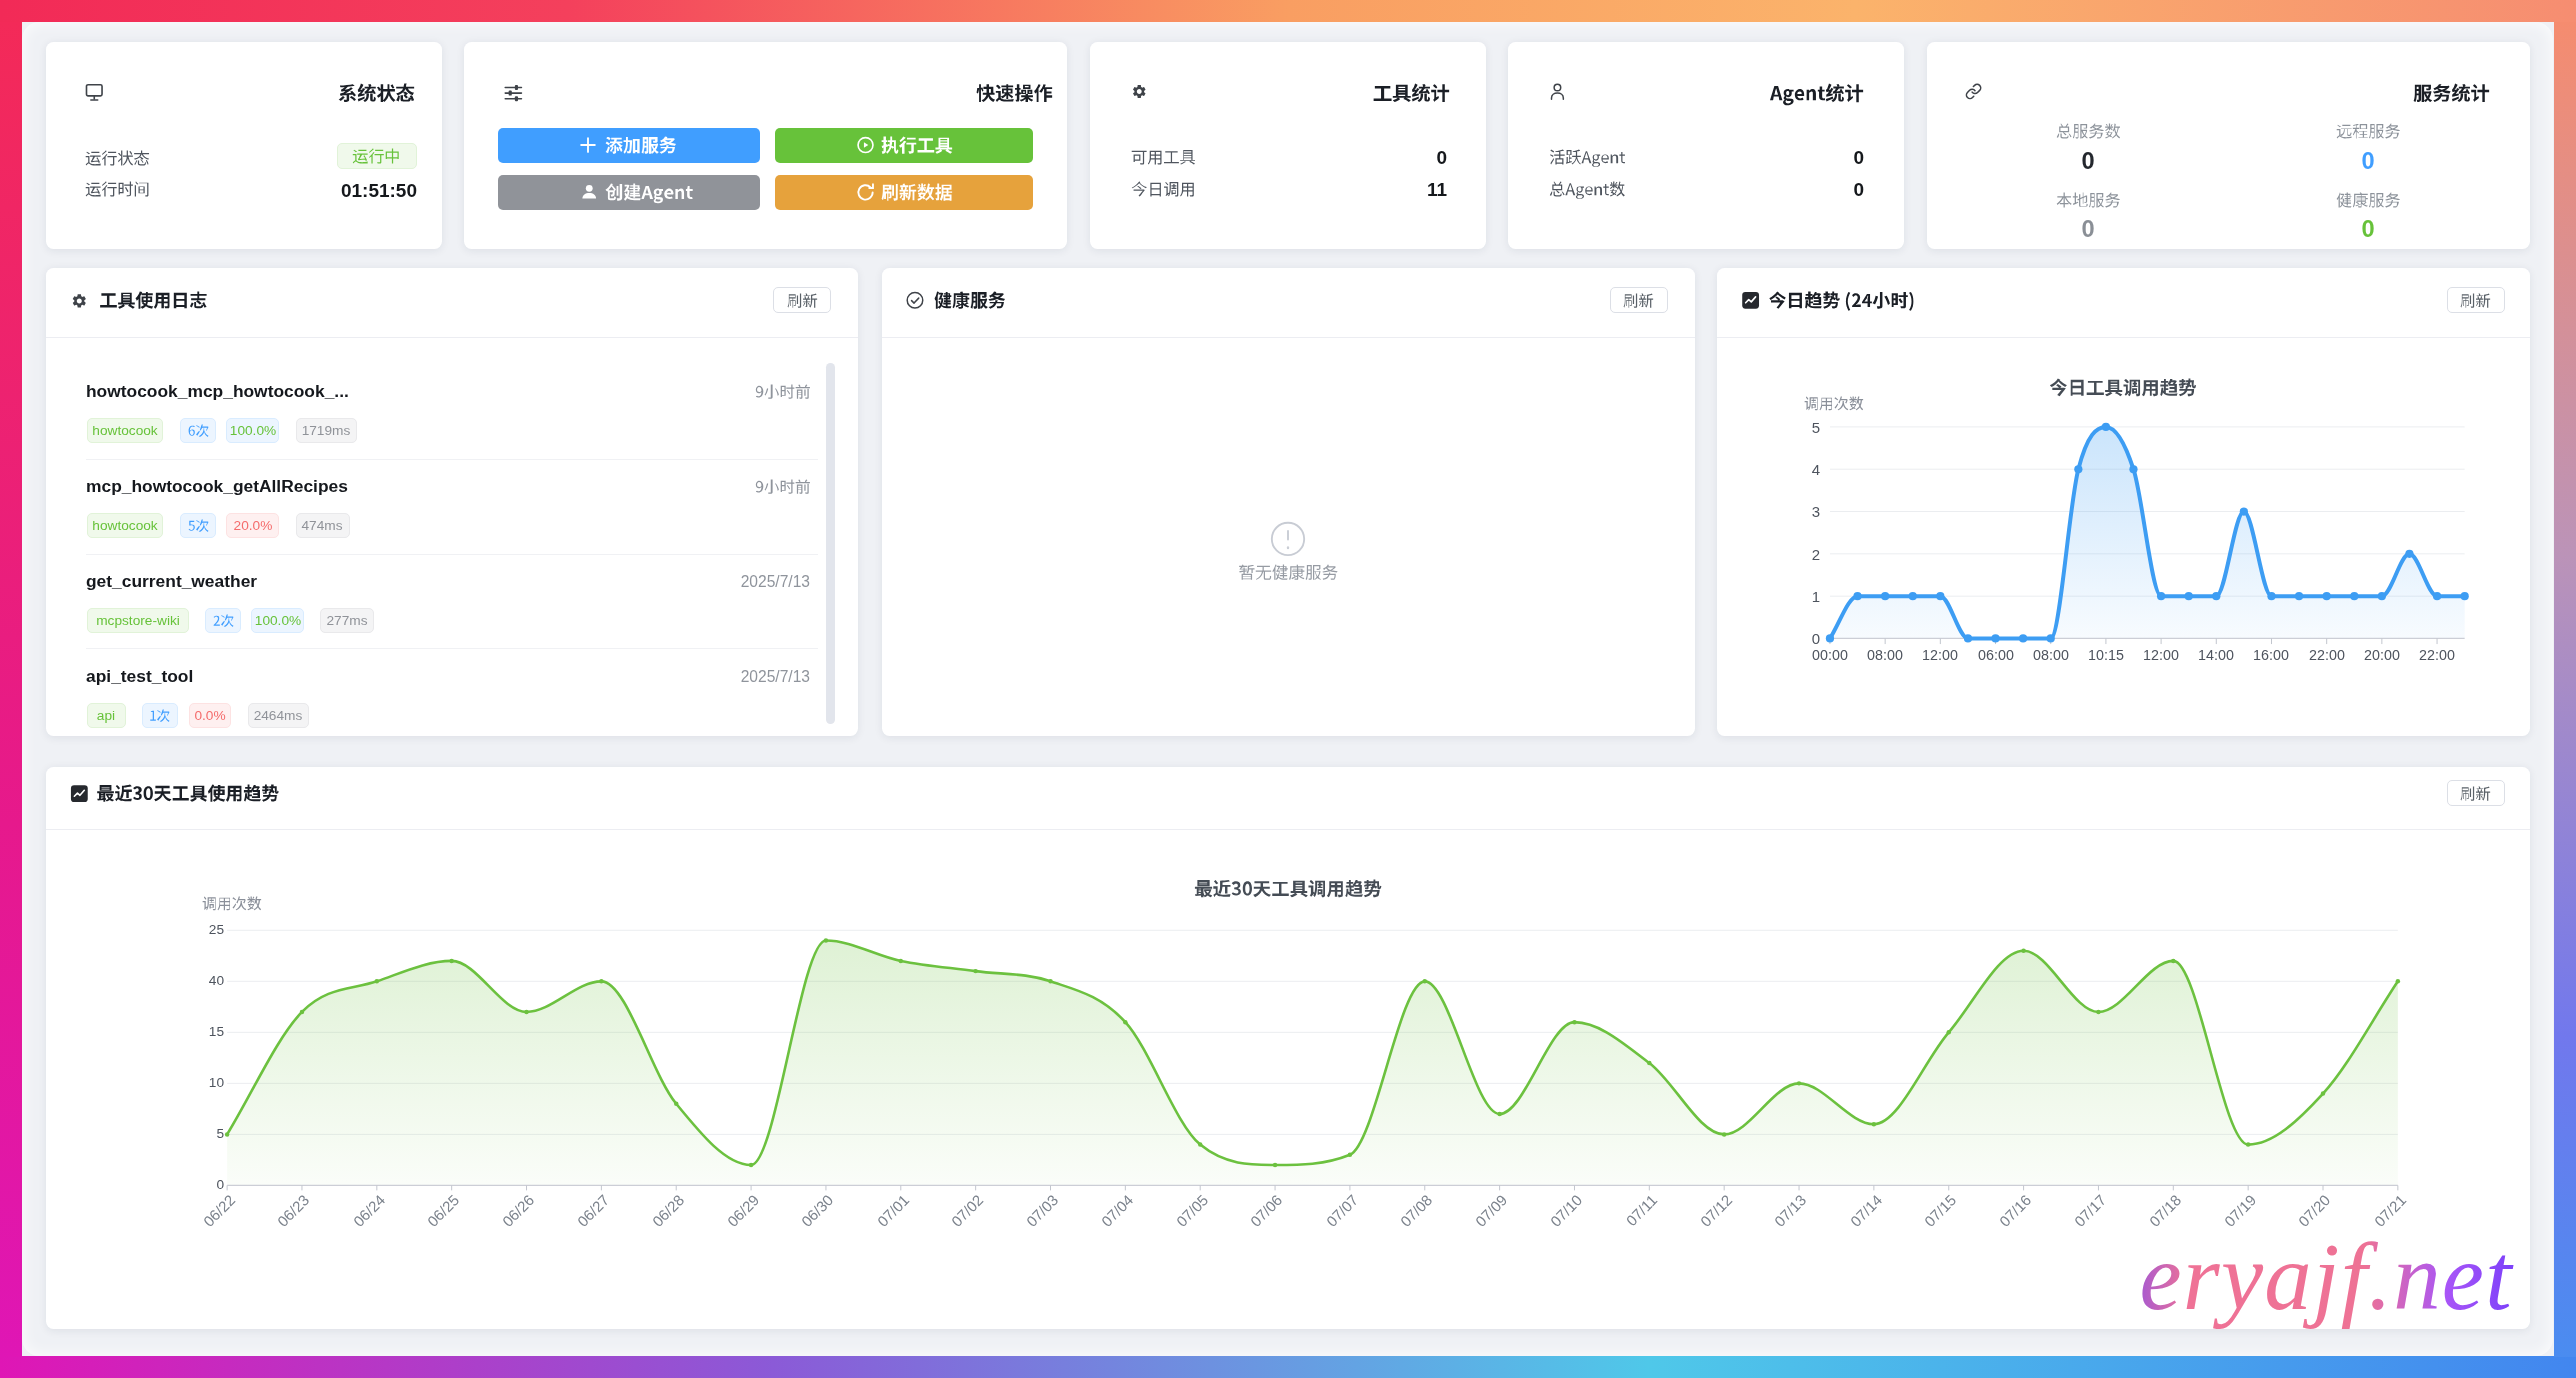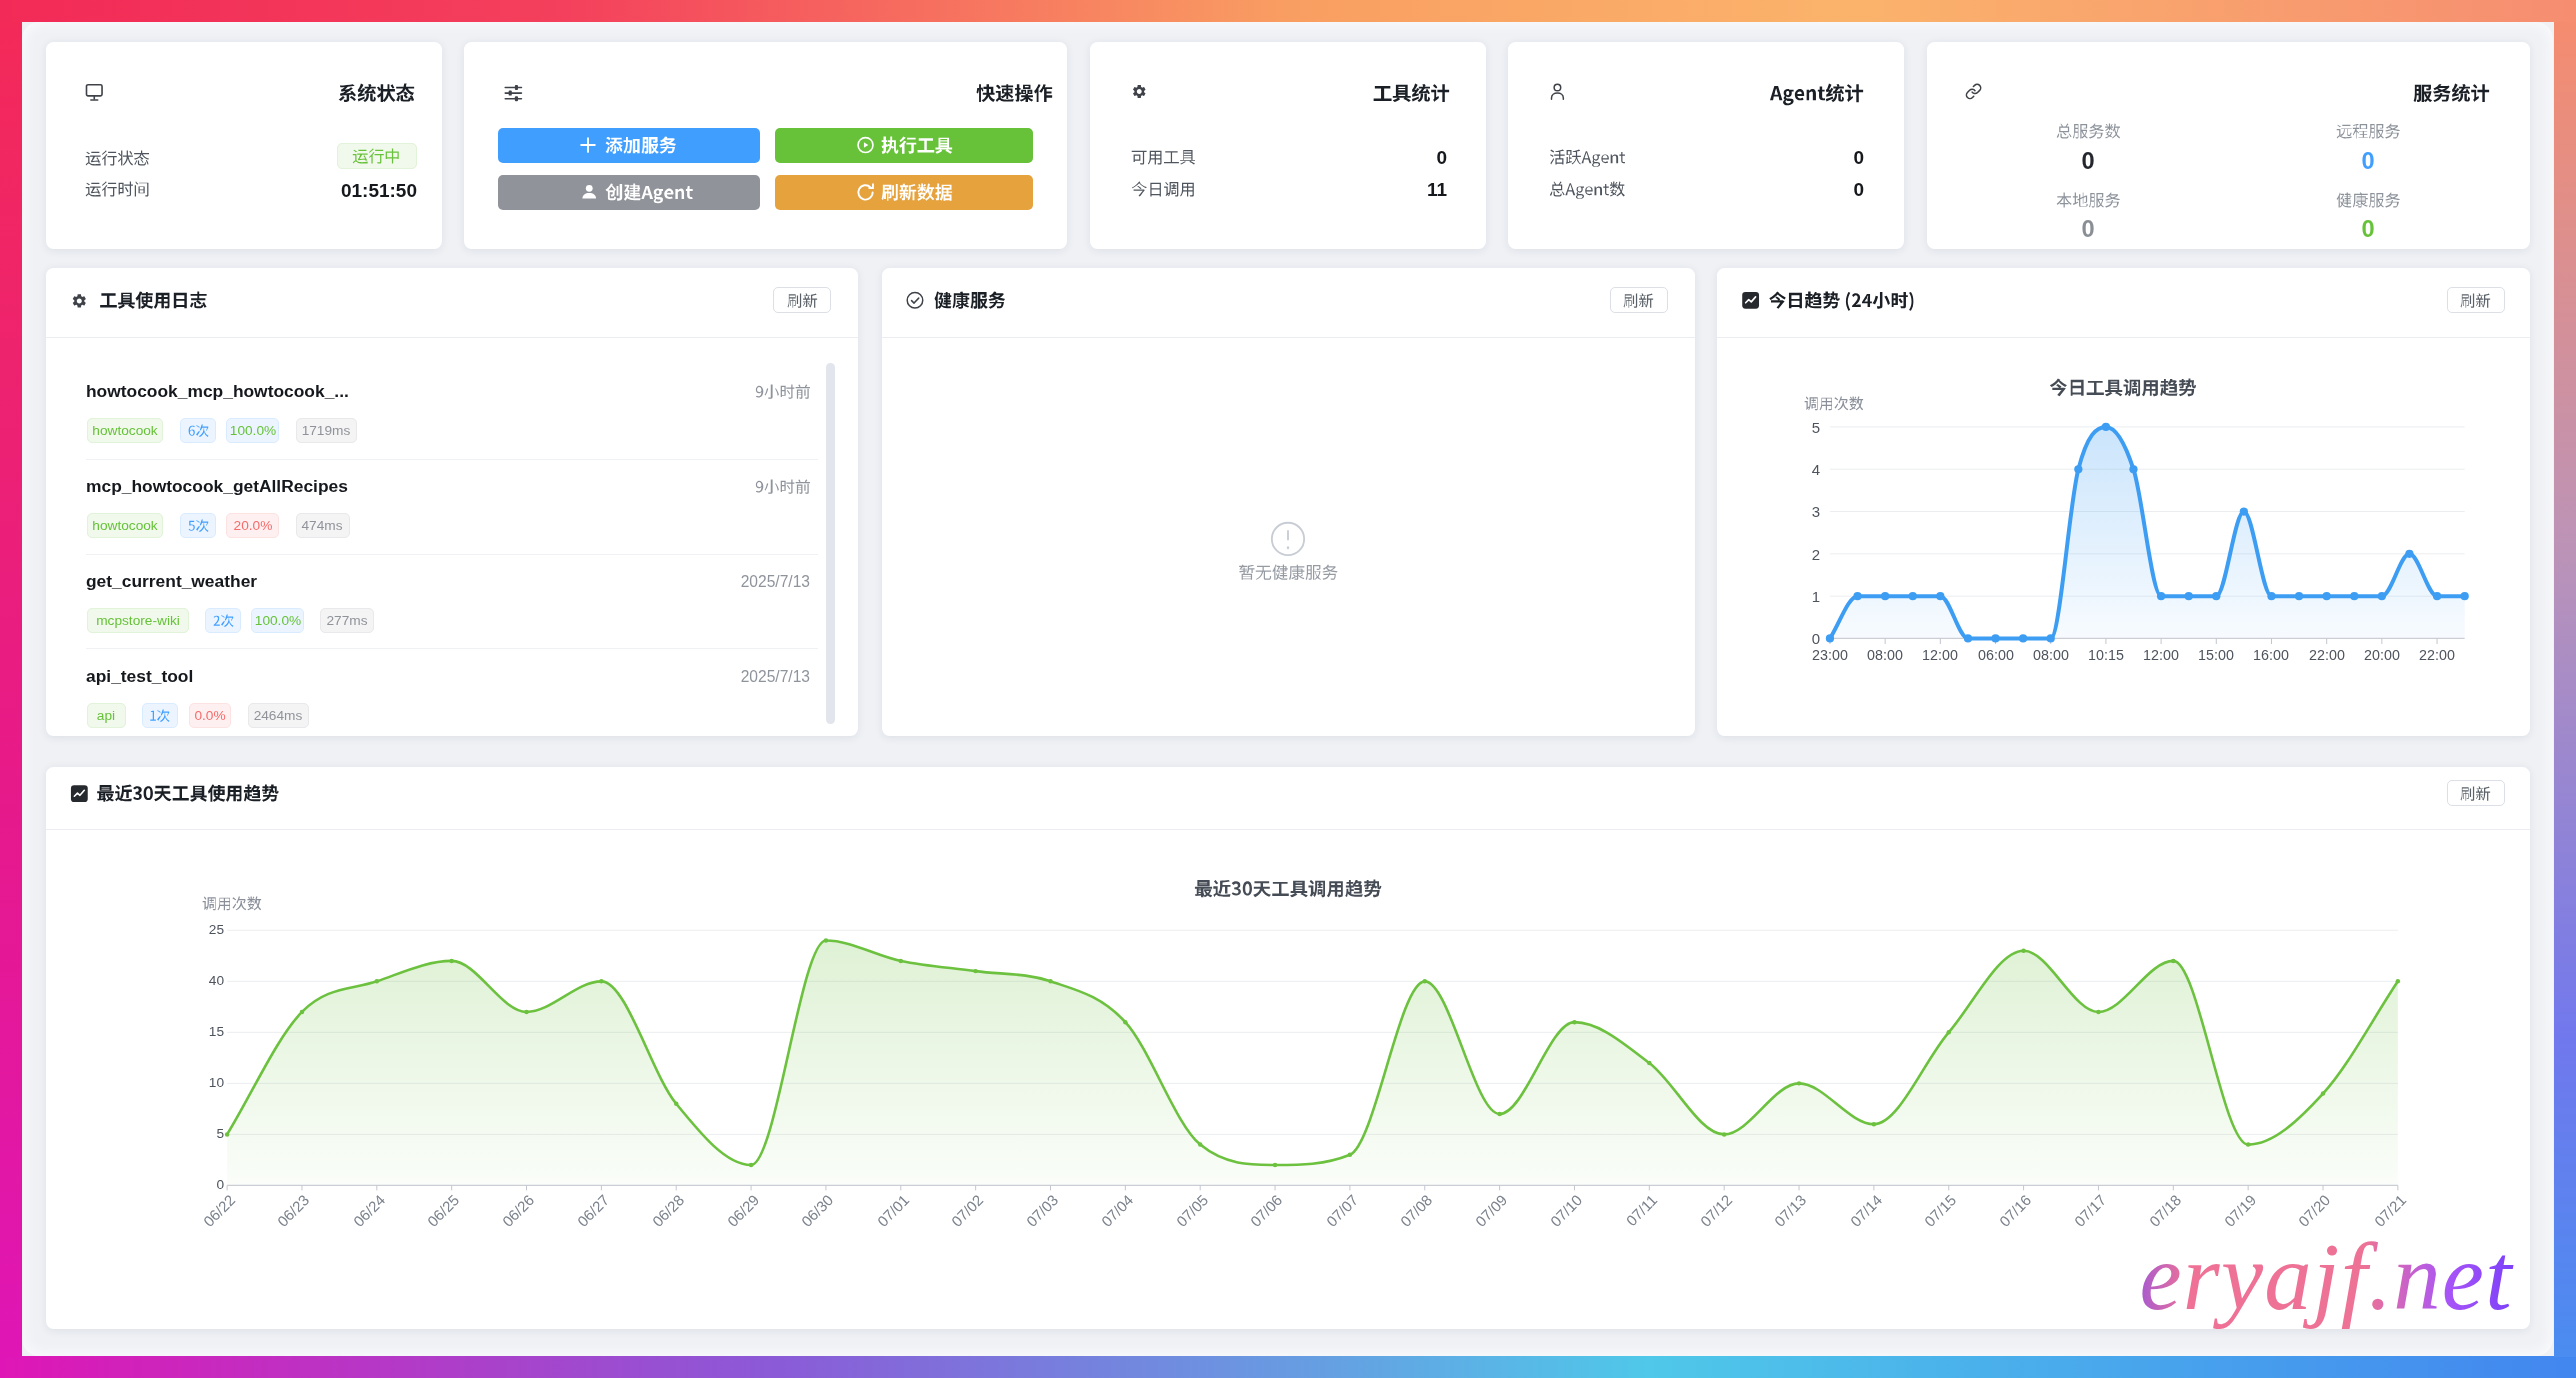--- a/index.html
+++ b/index.html
@@ -175,28 +175,28 @@
   </svg>
 <svg style="position:absolute;left:1804px;top:394px;overflow:visible" width="61" height="22" viewBox="0 0 98 35">
     <path transform="translate(0,24)" fill="#8a8f99" d="M3 -19C4 -17 5 -16 6 -15L7 -16C7 -17 5 -19 4 -20ZM1 -13V-11H4V-3C4 -1 4 -0 3 0C3 0 4 1 4 1C5 1 5 0 8 -2C8 -1 7 0 7 1C7 1 8 2 8 2C10 -1 11 -6 11 -10V-17H21V-0C21 0 20 0 20 0C20 0 19 0 17 0C18 1 18 1 18 2C20 2 21 2 21 2C22 1 22 1 22 -0V-19H9V-10C9 -8 9 -5 8 -3C8 -3 8 -4 8 -4L6 -3V-13ZM15 -17V-15H12V-13H15V-11H12V-10H20V-11H16V-13H19V-15H16V-17ZM12 -8V-1H14V-2H19V-8ZM14 -6H17V-3H14Z M28 -18V-10C28 -6 27 -2 25 1C25 1 26 2 26 2C28 0 29 -3 29 -5H35V2H37V-5H44V-1C44 -0 43 0 43 0C42 0 41 0 39 0C39 1 40 1 40 2C42 2 43 2 44 1C45 1 45 1 45 -1V-18ZM29 -17H35V-13H29ZM44 -17V-13H37V-17ZM29 -11H35V-7H29C29 -8 29 -9 29 -10ZM44 -11V-7H37V-11Z M49 -17C51 -16 53 -15 54 -14L55 -15C54 -16 52 -18 50 -19ZM49 -2 51 -1C52 -3 54 -5 55 -8L54 -9C52 -6 50 -4 49 -2ZM59 -20C58 -16 57 -13 55 -10C55 -10 56 -10 57 -9C58 -11 58 -12 59 -14H68C68 -13 67 -11 66 -10C67 -9 67 -9 68 -9C69 -11 70 -13 70 -15L69 -16L69 -16H60C60 -17 61 -19 61 -20ZM62 -13V-12C62 -8 61 -3 54 1C54 1 55 2 55 2C60 -0 62 -3 63 -6C64 -3 66 0 70 2C70 1 71 1 71 0C67 -1 65 -5 64 -10C64 -10 64 -11 64 -12V-13Z M83 -20C82 -19 81 -17 81 -17L82 -16C83 -17 83 -18 84 -19ZM74 -19C75 -18 75 -17 76 -16L77 -16C77 -17 76 -19 75 -20ZM82 -6C81 -5 81 -4 80 -3C79 -3 78 -4 77 -4C77 -5 78 -6 78 -6ZM75 -4C76 -3 77 -3 78 -2C77 -1 75 -0 73 0C73 1 74 1 74 2C76 1 78 0 80 -1C81 -1 81 -0 82 0L83 -1C82 -1 82 -2 81 -2C82 -4 83 -5 84 -7L83 -8L83 -8H79L79 -9L78 -9C77 -9 77 -8 77 -8H74V-6H76C76 -5 75 -4 75 -4ZM78 -20V-16H73V-14H78C76 -13 75 -11 73 -10C73 -10 74 -9 74 -9C75 -10 77 -11 78 -13V-10H80V-13C81 -12 82 -11 83 -10L84 -12C83 -12 81 -13 80 -14H85V-16H80V-20ZM87 -20C86 -16 85 -12 84 -9C84 -9 85 -8 85 -8C86 -9 86 -10 87 -11C87 -9 88 -7 89 -5C87 -2 85 -1 83 1C83 1 84 2 84 2C86 1 88 -1 90 -3C91 -1 92 1 94 2C94 1 95 1 95 0C93 -1 92 -3 91 -5C92 -7 93 -10 93 -14H95V-16H88C88 -17 89 -18 89 -20ZM91 -14C91 -11 90 -9 90 -7C89 -9 88 -11 88 -14Z"></path>
   </svg>
 <div style="position:absolute;right:756px;top:638px;transform:translateY(-50%) ;font-family:&quot;Liberation Sans&quot;, sans-serif;font-size:15px;font-weight:400;color:#4e545e;white-space:nowrap;letter-spacing:normal;line-height:1">0</div>
 <div style="position:absolute;right:756px;top:596px;transform:translateY(-50%) ;font-family:&quot;Liberation Sans&quot;, sans-serif;font-size:15px;font-weight:400;color:#4e545e;white-space:nowrap;letter-spacing:normal;line-height:1">1</div>
 <div style="position:absolute;right:756px;top:554px;transform:translateY(-50%) ;font-family:&quot;Liberation Sans&quot;, sans-serif;font-size:15px;font-weight:400;color:#4e545e;white-space:nowrap;letter-spacing:normal;line-height:1">2</div>
 <div style="position:absolute;right:756px;top:511px;transform:translateY(-50%) ;font-family:&quot;Liberation Sans&quot;, sans-serif;font-size:15px;font-weight:400;color:#4e545e;white-space:nowrap;letter-spacing:normal;line-height:1">3</div>
 <div style="position:absolute;right:756px;top:469px;transform:translateY(-50%) ;font-family:&quot;Liberation Sans&quot;, sans-serif;font-size:15px;font-weight:400;color:#4e545e;white-space:nowrap;letter-spacing:normal;line-height:1">4</div>
 <div style="position:absolute;right:756px;top:427px;transform:translateY(-50%) ;font-family:&quot;Liberation Sans&quot;, sans-serif;font-size:15px;font-weight:400;color:#4e545e;white-space:nowrap;letter-spacing:normal;line-height:1">5</div>
-<div style="position:absolute;left:1830px;transform:translateX(-50%);top:655px;transform:translateY(-50%) translateX(-50%);font-family:&quot;Liberation Sans&quot;, sans-serif;font-size:14.3px;font-weight:400;color:#4e545e;white-space:nowrap;letter-spacing:normal;line-height:1">23:00</div>
+<div style="position:absolute;left:1830px;transform:translateX(-50%);top:655px;transform:translateY(-50%) translateX(-50%);font-family:&quot;Liberation Sans&quot;, sans-serif;font-size:14.3px;font-weight:400;color:#4e545e;white-space:nowrap;letter-spacing:normal;line-height:1">00:00</div>
 <div style="position:absolute;left:1885px;transform:translateX(-50%);top:655px;transform:translateY(-50%) translateX(-50%);font-family:&quot;Liberation Sans&quot;, sans-serif;font-size:14.3px;font-weight:400;color:#4e545e;white-space:nowrap;letter-spacing:normal;line-height:1">08:00</div>
 <div style="position:absolute;left:1940px;transform:translateX(-50%);top:655px;transform:translateY(-50%) translateX(-50%);font-family:&quot;Liberation Sans&quot;, sans-serif;font-size:14.3px;font-weight:400;color:#4e545e;white-space:nowrap;letter-spacing:normal;line-height:1">12:00</div>
 <div style="position:absolute;left:1996px;transform:translateX(-50%);top:655px;transform:translateY(-50%) translateX(-50%);font-family:&quot;Liberation Sans&quot;, sans-serif;font-size:14.3px;font-weight:400;color:#4e545e;white-space:nowrap;letter-spacing:normal;line-height:1">06:00</div>
 <div style="position:absolute;left:2051px;transform:translateX(-50%);top:655px;transform:translateY(-50%) translateX(-50%);font-family:&quot;Liberation Sans&quot;, sans-serif;font-size:14.3px;font-weight:400;color:#4e545e;white-space:nowrap;letter-spacing:normal;line-height:1">08:00</div>
 <div style="position:absolute;left:2106px;transform:translateX(-50%);top:655px;transform:translateY(-50%) translateX(-50%);font-family:&quot;Liberation Sans&quot;, sans-serif;font-size:14.3px;font-weight:400;color:#4e545e;white-space:nowrap;letter-spacing:normal;line-height:1">10:15</div>
 <div style="position:absolute;left:2161px;transform:translateX(-50%);top:655px;transform:translateY(-50%) translateX(-50%);font-family:&quot;Liberation Sans&quot;, sans-serif;font-size:14.3px;font-weight:400;color:#4e545e;white-space:nowrap;letter-spacing:normal;line-height:1">12:00</div>
-<div style="position:absolute;left:2216px;transform:translateX(-50%);top:655px;transform:translateY(-50%) translateX(-50%);font-family:&quot;Liberation Sans&quot;, sans-serif;font-size:14.3px;font-weight:400;color:#4e545e;white-space:nowrap;letter-spacing:normal;line-height:1">15:00</div>
+<div style="position:absolute;left:2216px;transform:translateX(-50%);top:655px;transform:translateY(-50%) translateX(-50%);font-family:&quot;Liberation Sans&quot;, sans-serif;font-size:14.3px;font-weight:400;color:#4e545e;white-space:nowrap;letter-spacing:normal;line-height:1">14:00</div>
 <div style="position:absolute;left:2271px;transform:translateX(-50%);top:655px;transform:translateY(-50%) translateX(-50%);font-family:&quot;Liberation Sans&quot;, sans-serif;font-size:14.3px;font-weight:400;color:#4e545e;white-space:nowrap;letter-spacing:normal;line-height:1">16:00</div>
 <div style="position:absolute;left:2327px;transform:translateX(-50%);top:655px;transform:translateY(-50%) translateX(-50%);font-family:&quot;Liberation Sans&quot;, sans-serif;font-size:14.3px;font-weight:400;color:#4e545e;white-space:nowrap;letter-spacing:normal;line-height:1">22:00</div>
 <div style="position:absolute;left:2382px;transform:translateX(-50%);top:655px;transform:translateY(-50%) translateX(-50%);font-family:&quot;Liberation Sans&quot;, sans-serif;font-size:14.3px;font-weight:400;color:#4e545e;white-space:nowrap;letter-spacing:normal;line-height:1">20:00</div>
 <div style="position:absolute;left:2437px;transform:translateX(-50%);top:655px;transform:translateY(-50%) translateX(-50%);font-family:&quot;Liberation Sans&quot;, sans-serif;font-size:14.3px;font-weight:400;color:#4e545e;white-space:nowrap;letter-spacing:normal;line-height:1">22:00</div>
 <div style="position:absolute;left:46px;top:767px;width:2484px;height:562px;background:#fff;border-radius:7.5px;box-shadow:0 1.2px 8.7px rgba(30,40,60,.08);"></div>
 <svg style="position:absolute;left:96px;top:782px;overflow:visible" width="185" height="26" viewBox="0 0 297 42">
     <path transform="translate(0,29)" fill="#1b1f26" d="M8 -18H21V-17H8ZM8 -21H21V-20H8ZM5 -24V-15H24V-24ZM11 -11V-10H7V-11ZM1 -2 2 1 11 0V3H14V-0L15 -0L15 -3L14 -3V-11H28V-14H1V-11H4V-2ZM15 -10V-7H17L16 -7C17 -5 18 -3 19 -2C18 -1 16 -0 15 0C15 1 16 2 16 2C18 2 20 1 21 -0C23 1 24 2 26 2C27 2 28 0 28 -0C26 -1 25 -1 23 -2C25 -4 26 -6 27 -9L25 -10L25 -10ZM19 -7H23C23 -6 22 -5 21 -4C20 -5 19 -6 19 -7ZM11 -7V-6H7V-7ZM11 -4V-3L7 -2V-4Z M31 -22C32 -21 34 -19 35 -17L38 -19C37 -20 35 -23 33 -24ZM54 -25C51 -24 45 -23 41 -23V-17C41 -13 40 -8 38 -4C39 -4 40 -3 41 -2C43 -5 44 -10 44 -13H48V-3H52V-13H57V-17H44V-20C48 -20 53 -21 57 -22ZM37 -14H30V-11H34V-4C32 -3 31 -2 30 -1L32 2C33 1 34 -1 35 -1C36 -1 37 -0 38 1C40 2 43 2 46 2C49 2 54 2 56 2C56 1 57 -1 57 -2C54 -2 50 -1 47 -1C43 -1 41 -1 39 -3C38 -3 37 -3 37 -4Z M66 0C70 0 73 -2 73 -6C73 -9 72 -10 69 -11V-11C71 -12 73 -14 73 -16C73 -20 70 -22 66 -22C63 -22 61 -21 59 -19L62 -17C63 -18 64 -19 66 -19C67 -19 68 -18 68 -16C68 -14 67 -13 63 -13V-9C68 -9 69 -8 69 -6C69 -4 68 -3 66 -3C64 -3 62 -4 61 -5L59 -3C60 -1 63 0 66 0Z M84 0C88 0 91 -3 91 -11C91 -18 88 -22 84 -22C79 -22 76 -18 76 -11C76 -3 79 0 84 0ZM84 -3C82 -3 80 -5 80 -11C80 -17 82 -19 84 -19C86 -19 87 -17 87 -11C87 -5 86 -3 84 -3Z M94 -14V-10H104C103 -7 100 -3 93 -1C94 0 95 2 95 2C102 0 105 -4 107 -8C109 -3 113 1 118 2C119 1 120 -0 121 -1C115 -2 111 -6 109 -10H119V-14H108C108 -15 108 -15 108 -16V-19H118V-23H95V-19H105V-16C105 -15 105 -15 105 -14Z M123 -3V1H149V-3H138V-18H147V-22H124V-18H134V-3Z M156 -23V-7H152V-4H159C157 -2 154 -1 151 0C152 1 153 2 154 3C157 2 160 -0 162 -2L160 -4H169L167 -2C170 -0 174 1 176 3L178 0C177 -1 174 -2 171 -4H178V-7H174V-23ZM159 -7V-8H170V-7ZM159 -17H170V-15H159ZM159 -19V-21H170V-19ZM159 -12H170V-11H159Z M187 -25C185 -21 182 -16 180 -14C180 -13 181 -11 181 -10C182 -11 183 -12 184 -13V3H187V-18C188 -19 188 -20 189 -21V-19H196V-17H189V-8H196C196 -7 195 -6 195 -5C194 -6 193 -7 192 -8L189 -7C190 -5 192 -4 193 -3C192 -2 190 -1 188 -0C188 0 189 2 190 3C192 2 194 1 196 -1C198 1 202 2 206 3C206 2 207 0 208 -1C204 -1 200 -2 198 -3C199 -5 199 -6 199 -8H207V-17H200V-19H207V-22H200V-24H196V-22H189L190 -24ZM193 -14H196V-11V-11H193ZM200 -14H203V-11H200V-11Z M212 -23V-12C212 -8 212 -3 209 0C210 1 211 2 212 3C214 0 215 -3 215 -6H221V2H225V-6H231V-2C231 -1 231 -1 230 -1C230 -1 228 -1 226 -1C227 0 227 2 227 2C230 2 232 2 233 2C234 1 234 0 234 -2V-23ZM216 -19H221V-16H216ZM231 -19V-16H225V-19ZM216 -13H221V-9H216C216 -10 216 -11 216 -12ZM231 -13V-9H225V-13Z M255 -19H260L258 -16H253C254 -17 255 -18 255 -19ZM253 -11V-8H260V-6H251V-3H264V-16H261C262 -18 263 -20 264 -21L262 -22L261 -22H257L257 -24L254 -24C253 -22 252 -19 250 -17C250 -16 251 -15 252 -15V-13H260V-11ZM240 -11C240 -6 239 -2 238 1C238 1 240 2 240 3C241 1 242 -0 242 -3C245 1 249 2 254 2H264C265 1 265 -1 266 -1C263 -1 256 -1 254 -1C251 -1 249 -1 247 -2V-6H251V-9H247V-12H251V-16H247V-18H250V-21H247V-25H244V-21H240V-18H244V-16H238V-12H244V-4C244 -5 243 -6 243 -7C243 -8 243 -9 243 -11Z M278 -10 278 -8H269V-5H276C275 -3 273 -1 267 -0C268 0 269 2 269 3C276 1 279 -2 280 -5H288C288 -3 287 -1 287 -1C286 -1 286 -1 285 -1C285 -1 283 -1 281 -1C282 0 282 1 282 2C284 2 286 3 287 2C288 2 289 2 290 1C290 0 291 -2 291 -7C292 -7 292 -8 292 -8H281L281 -10H280C281 -11 282 -12 283 -13C284 -12 285 -11 286 -11L288 -14C287 -14 286 -15 285 -16C285 -17 285 -18 285 -19H288C288 -14 288 -10 291 -10C293 -10 294 -11 294 -14C294 -14 293 -15 292 -15C292 -14 292 -13 291 -13C291 -13 291 -16 291 -22L288 -22H286L286 -25H282L282 -22H279V-19H282C282 -19 282 -18 282 -17L280 -18L278 -16L278 -18L275 -18V-19H278V-22H275V-25H272V-22H268V-19H272V-17L267 -17L268 -14L272 -14V-13C272 -12 272 -12 271 -12C271 -12 270 -12 268 -12C269 -12 269 -10 269 -10C271 -10 273 -10 274 -10C275 -10 275 -11 275 -13V-14L278 -15L278 -16L280 -15C280 -14 279 -13 277 -12C278 -12 279 -11 279 -10Z"></path>
   </svg>
 <div style="position:absolute;left:2447px;top:780px;width:58px;height:26px;background:#fff;border:1.2px solid #dcdfe6;border-radius:5px"></div>
 <svg style="position:absolute;left:2460px;top:784px;overflow:visible" width="32" height="22.4" viewBox="0 0 52 36">

